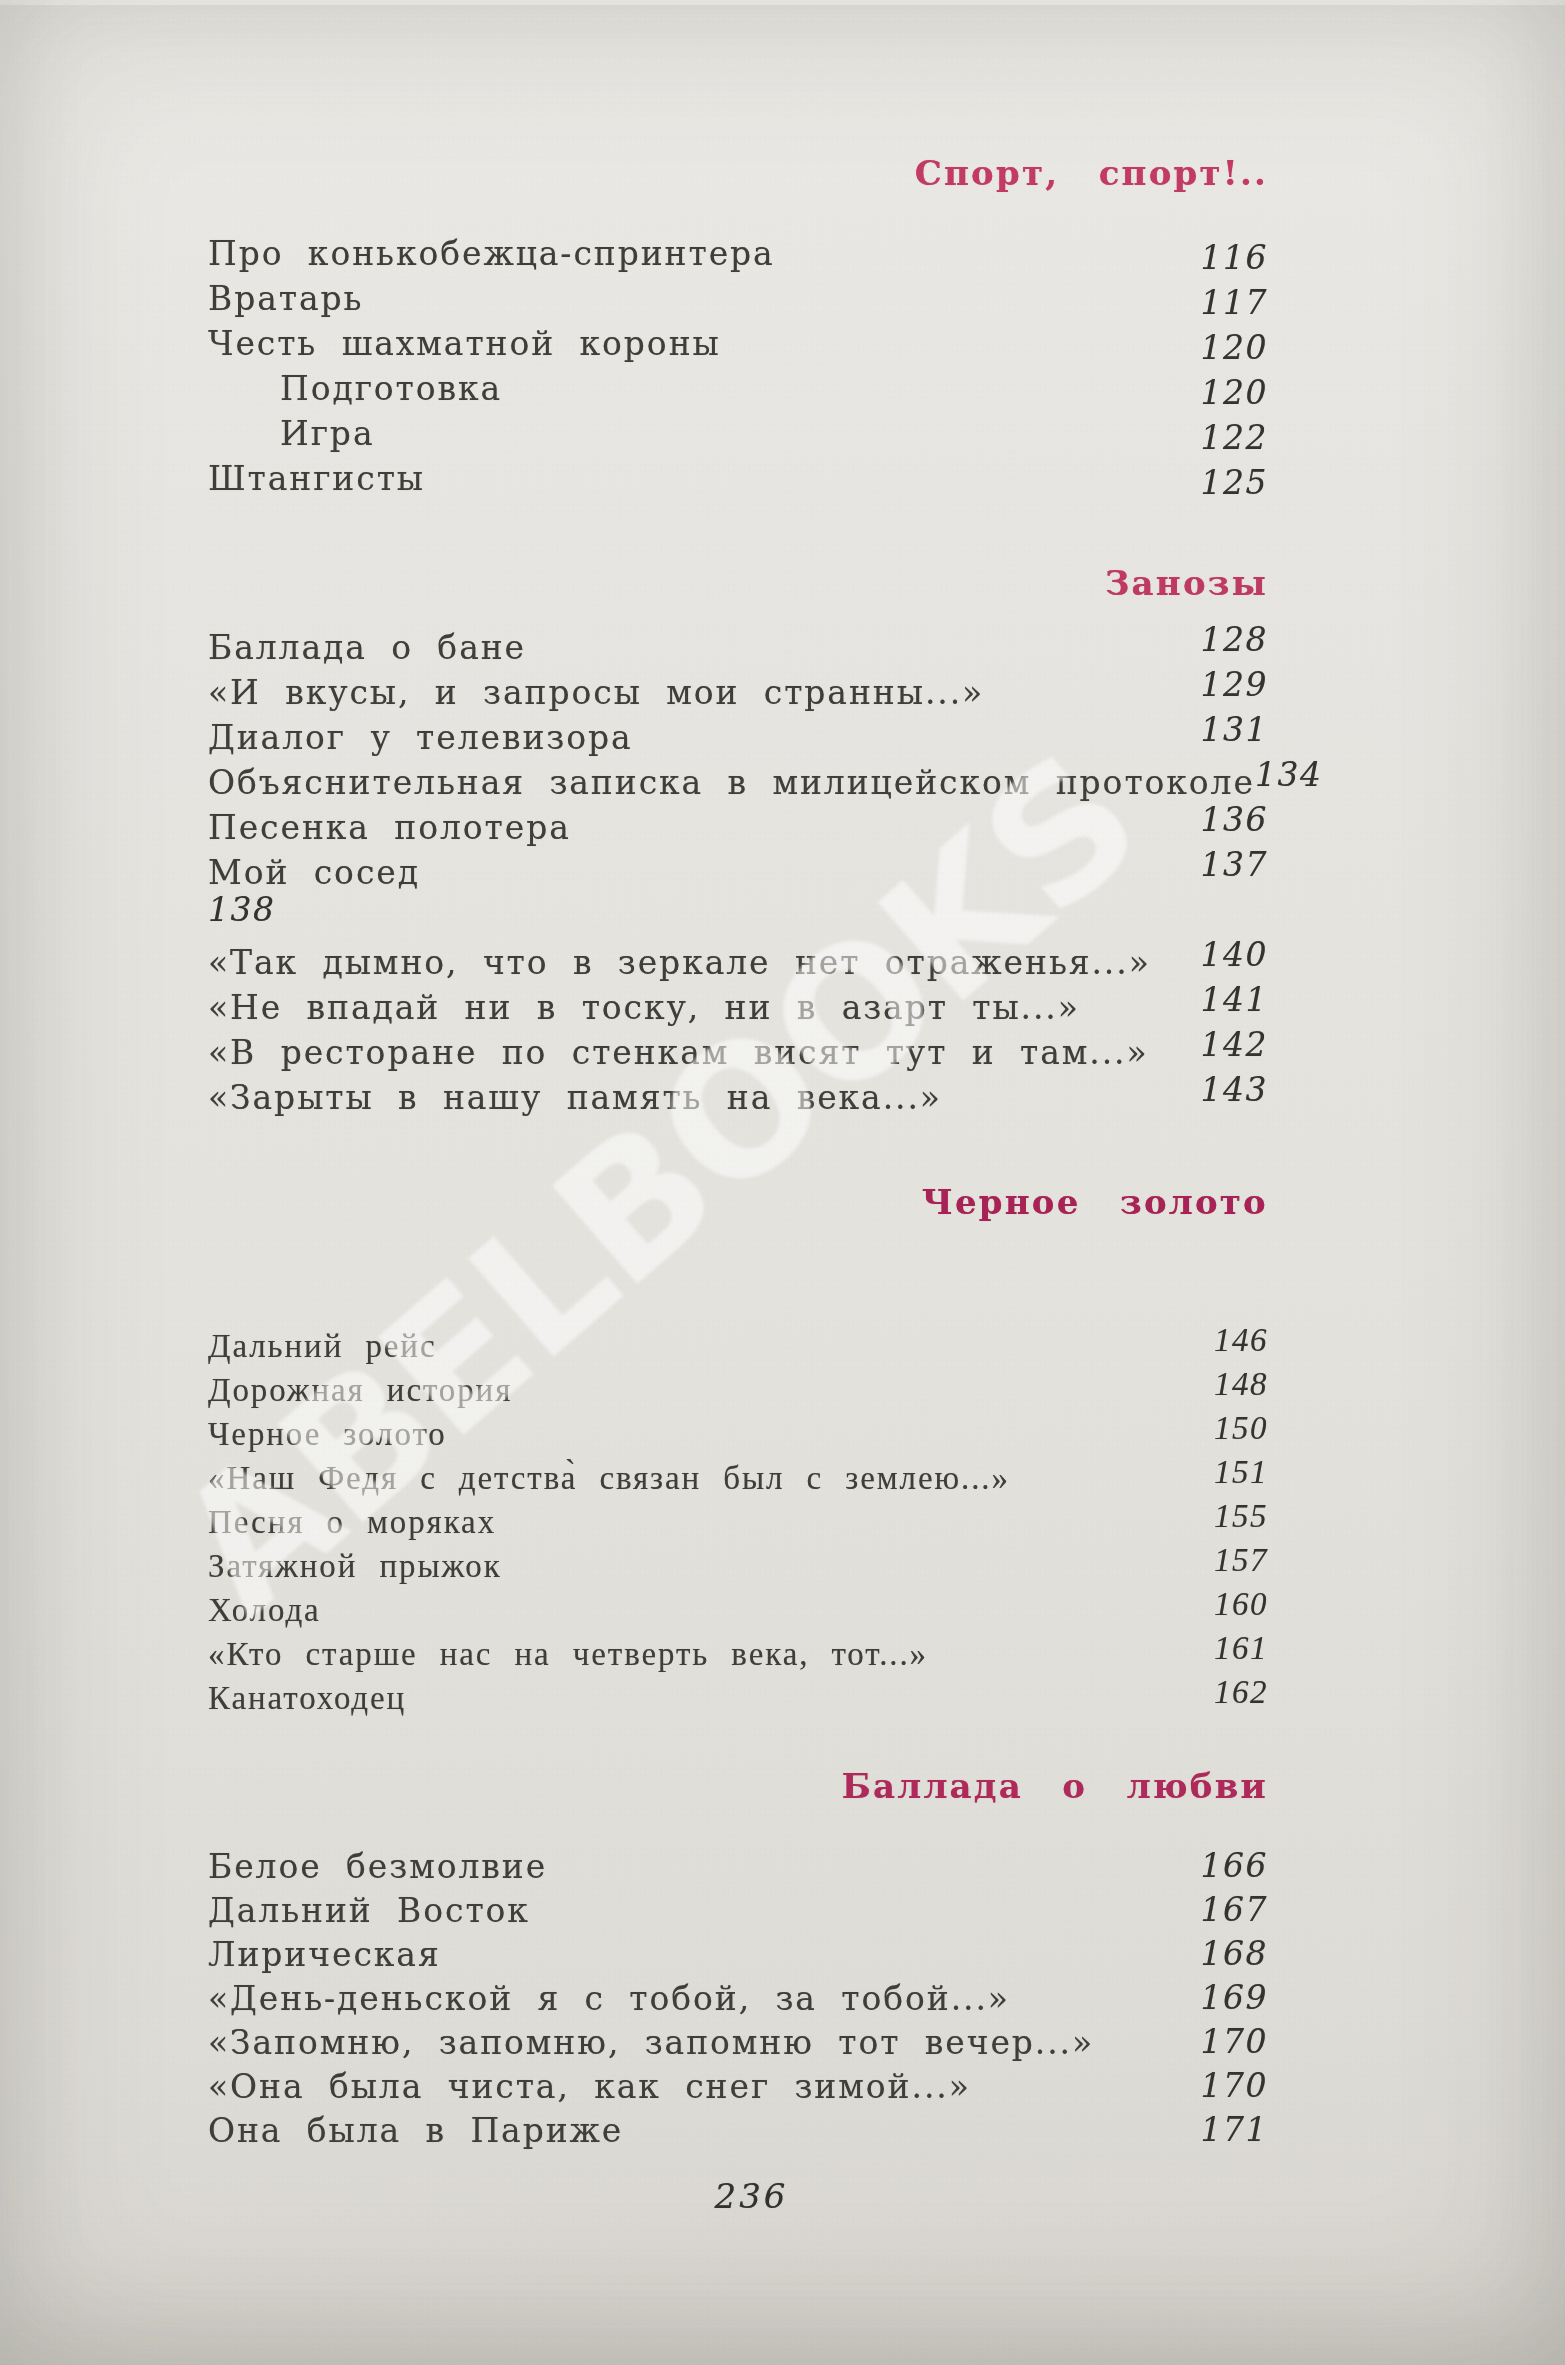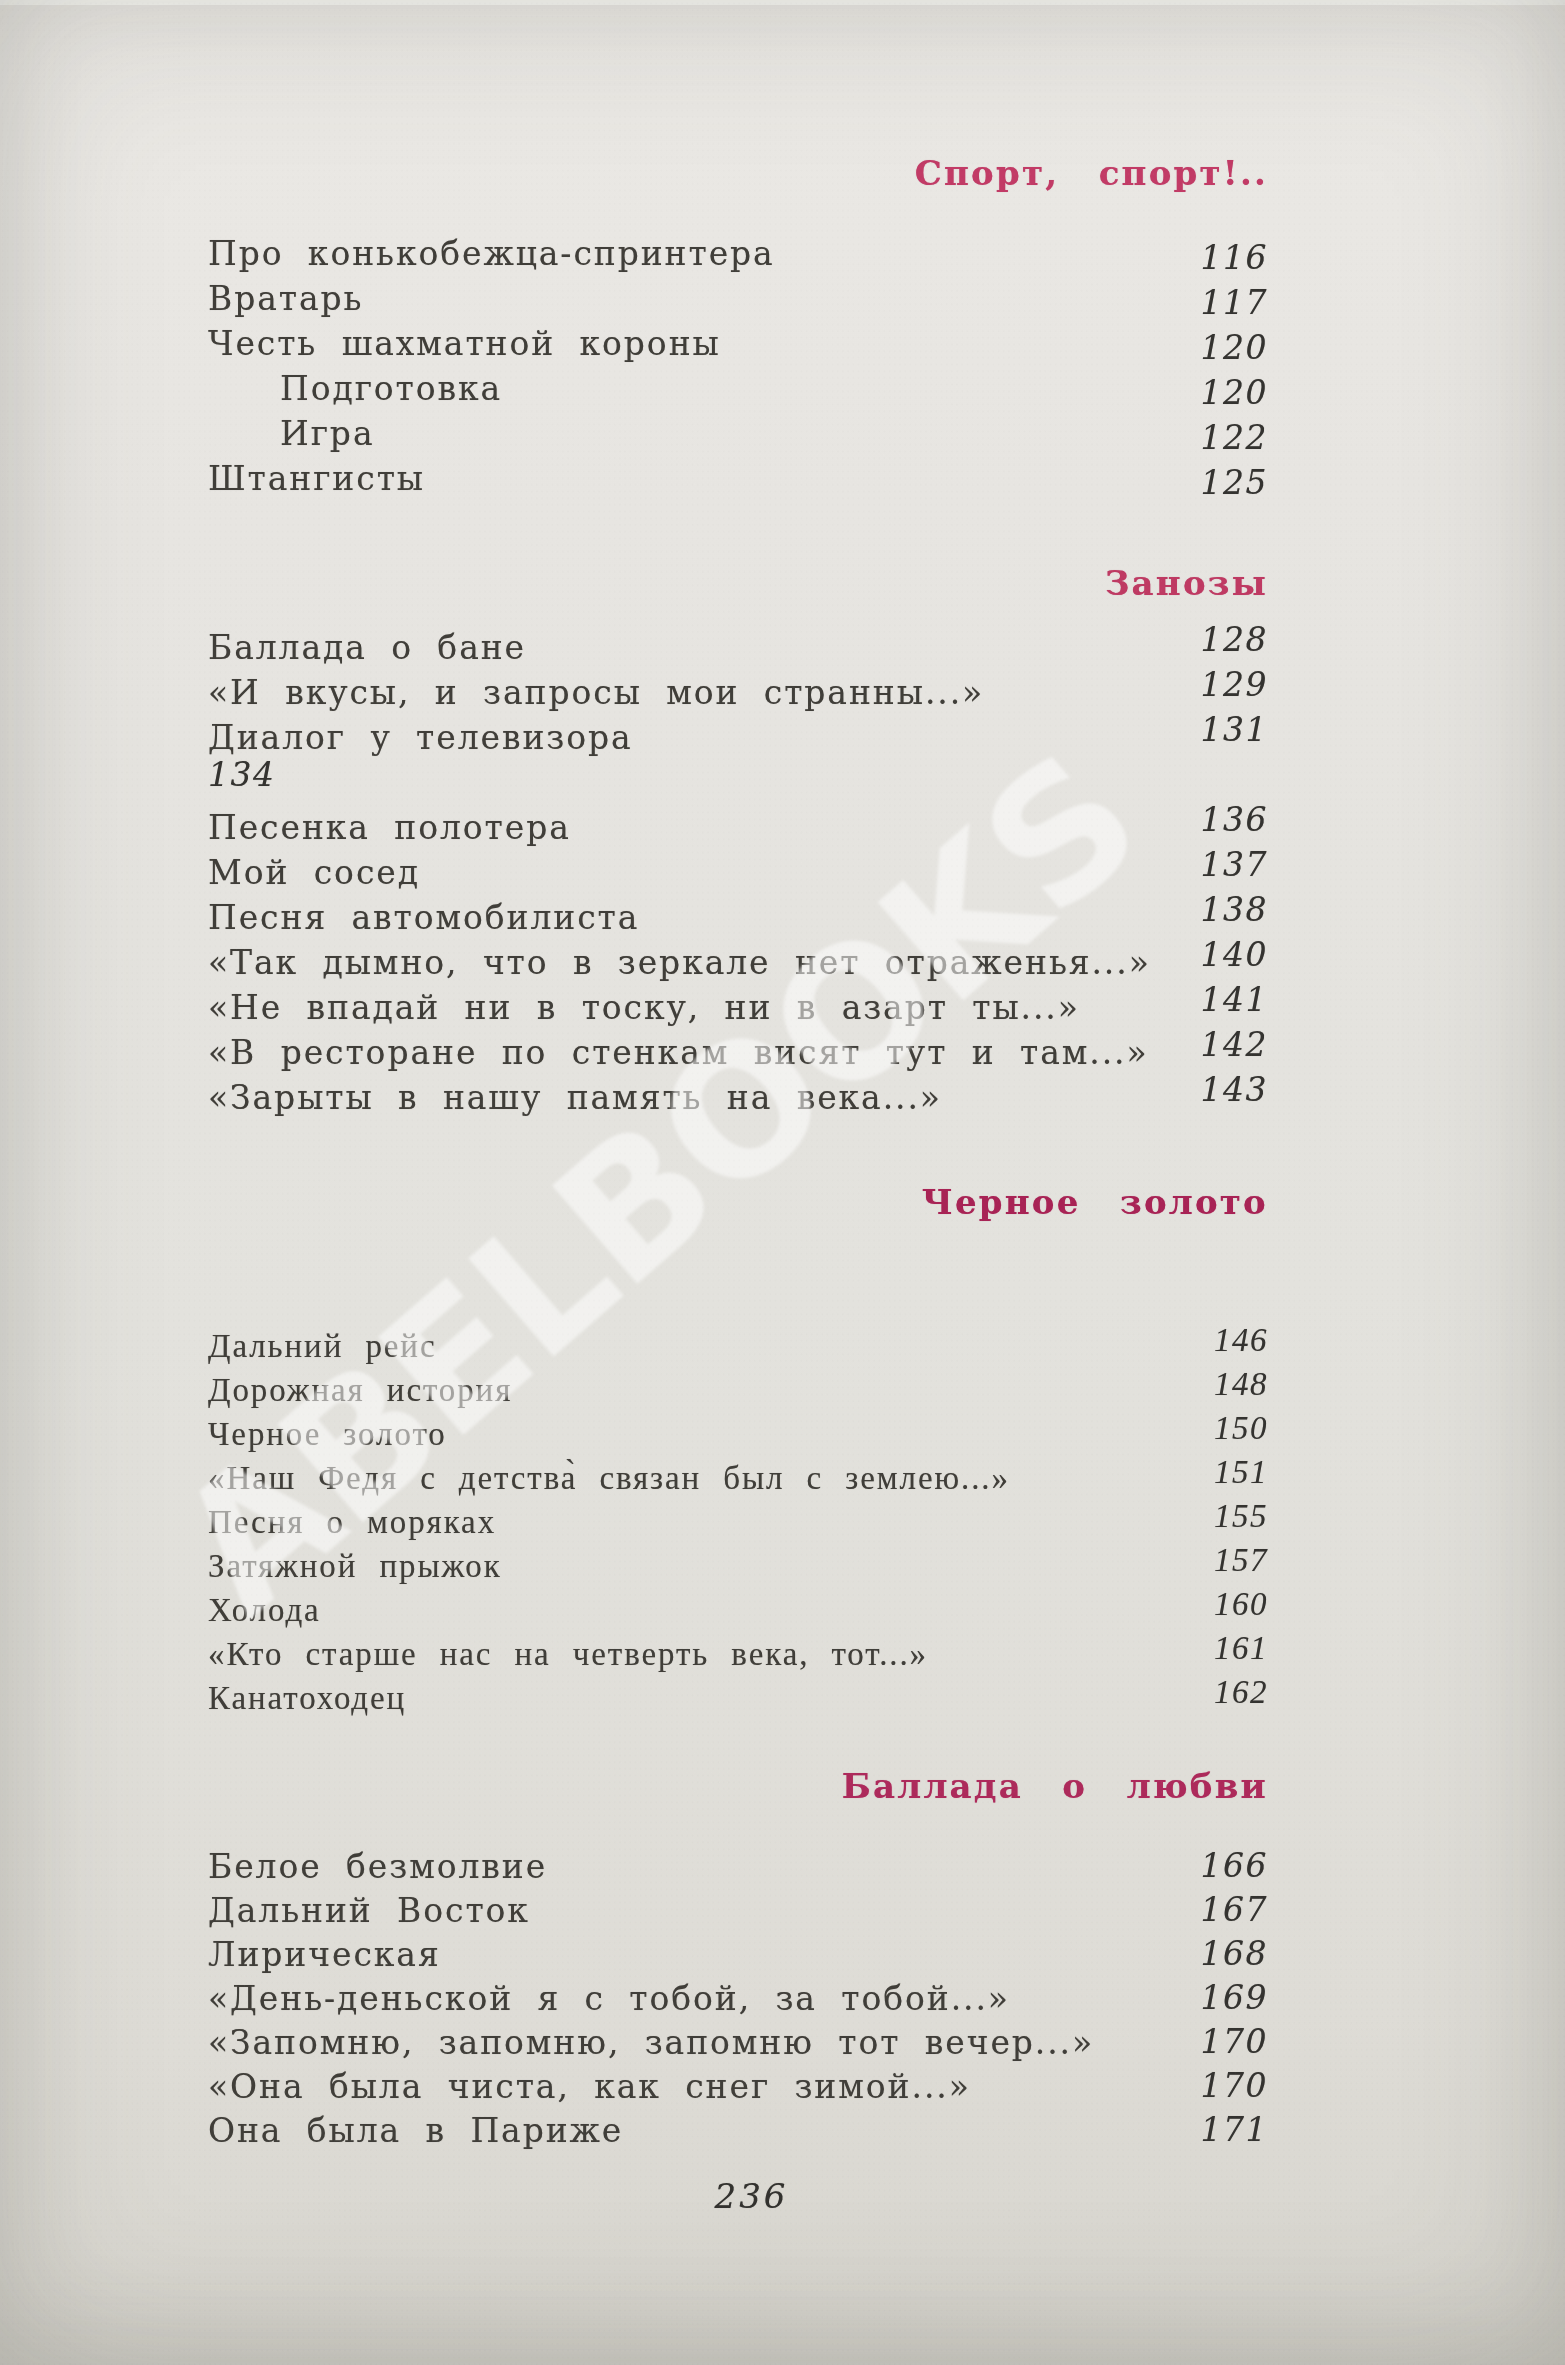--- a/index.html
+++ b/index.html
@@ -98,32 +98,32 @@
           </div>
           <div class="row">
             <span class="t">«И вкусы, и запросы мои странны...»</span>
             <span class="num">129</span>
           </div>
           <div class="row">
             <span class="t">Диалог у телевизора</span>
             <span class="num">131</span>
           </div>
           <div class="row">
+            <span class="t">Объяснительная записка в милицейском протоколе</span>
             <span class="num">134</span>
           </div>
           <div class="row">
             <span class="t">Песенка полотера</span>
             <span class="num">136</span>
           </div>
           <div class="row">
             <span class="t">Мой сосед</span>
             <span class="num">137</span>
           </div>
           <div class="row">
-            <span class="t">Песня автомобилиста</span>
             <span class="num">138</span>
           </div>
           <div class="row">
             <span class="t">«Так дымно, что в зеркале нет отраженья...»</span>
             <span class="num">140</span>
           </div>
           <div class="row">
             <span class="t">«Не впадай ни в тоску, ни в азарт ты...»</span>
             <span class="num">141</span>
           </div>

